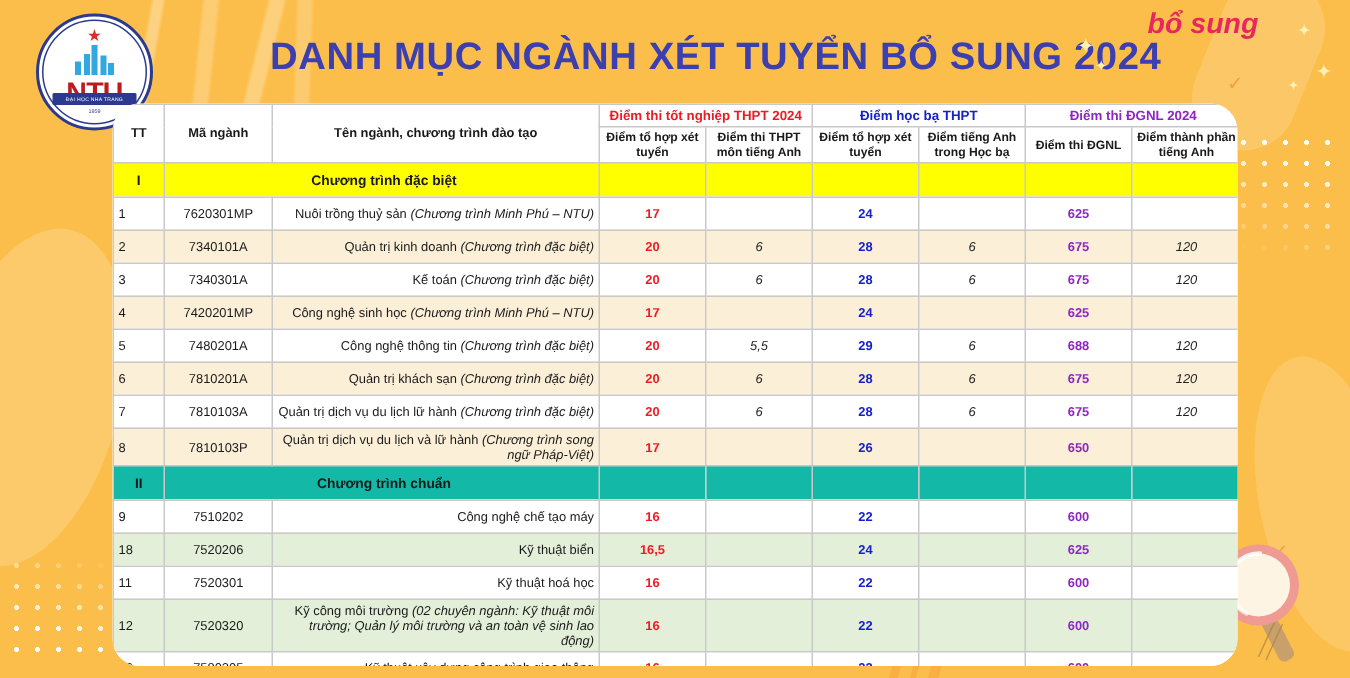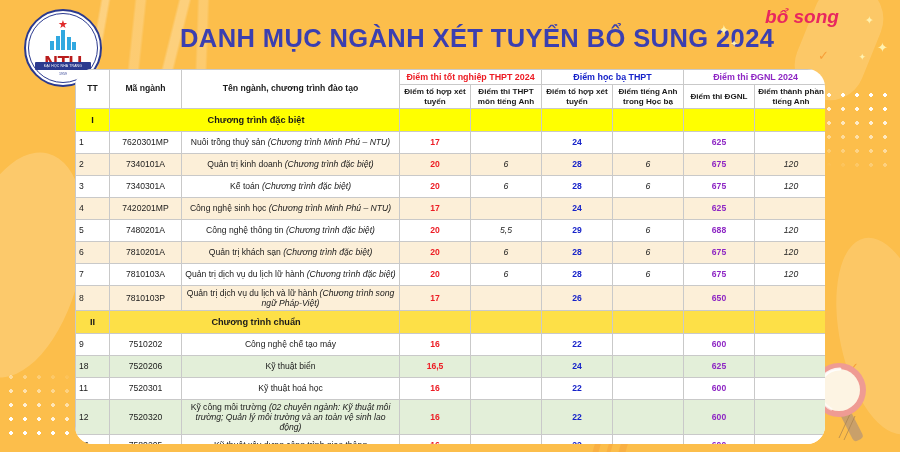--- a/index.html
+++ b/index.html
@@ -95,29 +95,29 @@
   table{border-collapse:collapse;width:750px;table-layout:fixed;
         font-size:8.6px;color:#1a1a1a;}
   th,td{border:1px solid #c9c9c9;padding:2px 3px;vertical-align:middle;}
   thead th{font-weight:bold;text-align:center;line-height:1.15;}
   .grp-thpt{color:#ed1c24;font-size:8.9px;}
   .grp-hb{color:#1622c9;font-size:8.9px;}
   .grp-dgnl{color:#8e26c4;font-size:8.9px;}
   .sub{font-weight:bold;font-size:8.1px;color:#1a1a1a;}
   .c-tt{width:34px;}
   .c-ma{width:72px;text-align:center;margin-top:18px;}
-  .c-ten{width:218px;text-align:center;}
+  .c-ten{width:218px;text-align:right;}
   .c-n{width:71px;text-align:center;}
   .c-n2{width:73px;text-align:center;}
 
   tbody td{height:17px;}
   .row-odd{background:#ffffff;}
   .row-even{background:#fcefd8;}
   .sec-yellow td{background:#ffff00;font-weight:bold;height:18px;}
-  .sec-green td{background:#fde047;font-weight:bold;height:18px;}
+  .sec-green td{background:#14b8a6;font-weight:bold;height:18px;}
   .g-odd{background:#ffffff;}
   .g-even{background:#e3efd9;}
   .num-red{color:#ed1c24;font-weight:bold;}
   .num-blue{color:#1622c9;font-weight:bold;}
   .num-purple{color:#8e26c4;font-weight:bold;}
   .num-it{font-style:italic;color:#222;}
   .it{font-style:italic;}
   .sec-label{text-align:center;padding-left:6px;font-size:9.2px;}
   .sec-num{text-align:center;font-size:9.2px;}
 </style>
@@ -160,21 +160,21 @@
     <div class="logo-band">
       <span>ĐẠI HỌC NHA TRANG</span>
     </div>
     <div class="logo-year">1959</div>
   </div>
 </div>
 
 <div class="main-title">DANH MỤC NGÀNH XÉT TUYỂN BỔ SUNG 2024</div>
 
 <div class="badge">
-  <div class="badge-l2">bổ song</div>
+  <div class="badge-l2">bổ sung</div>
   <span class="spark" style="left:6px;top:14px;font-size:14px;">✦</span>
   <span class="spark" style="left:18px;top:30px;font-size:10px;">✦</span>
   <span class="spark" style="right:18px;top:6px;font-size:11px;">✦</span>
   <span class="spark" style="right:4px;top:32px;font-size:13px;">✦</span>
   <span class="spark" style="right:26px;top:44px;font-size:9px;">✦</span>
 </div>
 
 <div class="card">
   <table>
     <colgroup>

